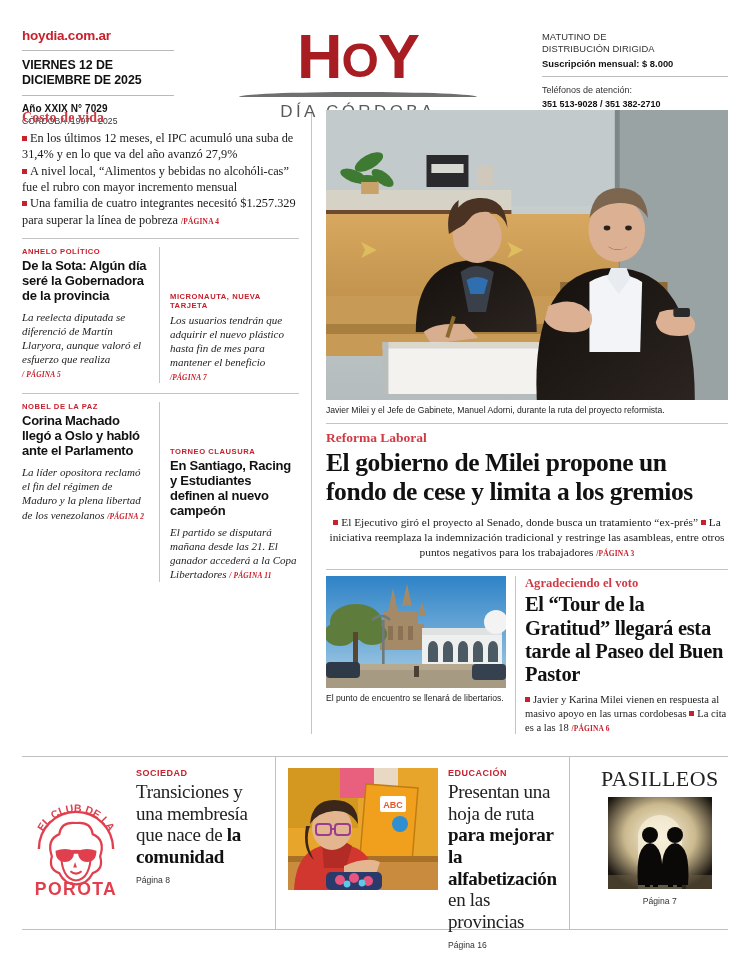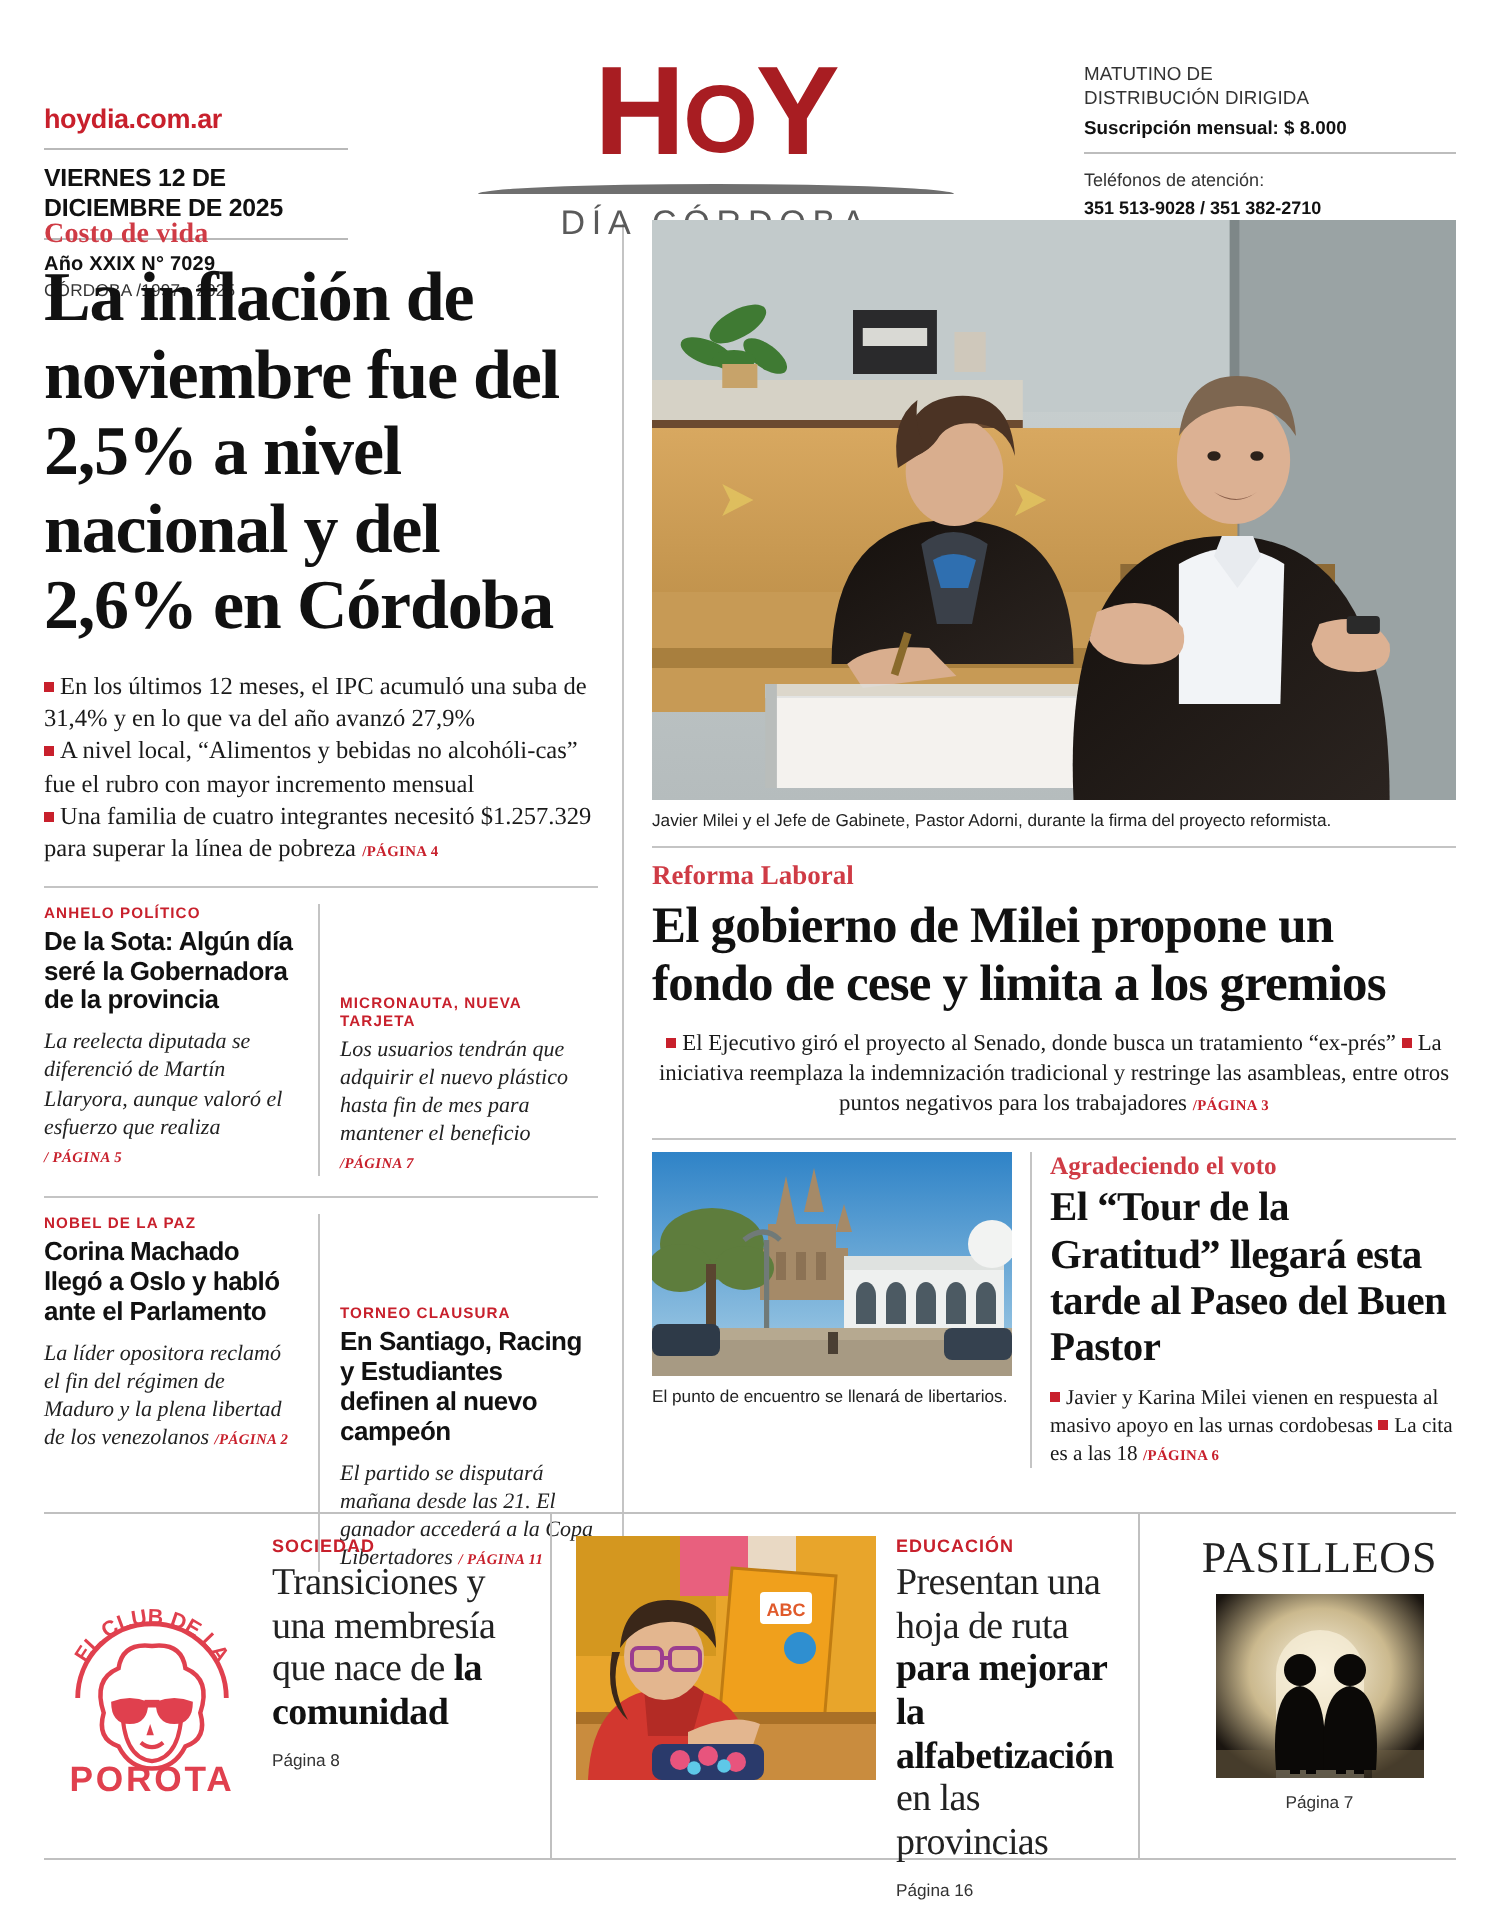--- a/index.html
+++ b/index.html
@@ -6,21 +6,21 @@
   body{
     width:750px;height:957px;background:#ffffff;
     font-family:"Liberation Sans",sans-serif;
     color:#1a1a1a;-webkit-font-smoothing:antialiased;
     overflow:hidden;position:relative;
   }
   .page{width:750px;height:957px;position:relative;background:#fff;}
 
   
   .masthead{display:flex;align-items:flex-start;padding:26px 22px 0 22px;height:110px;box-sizing:border-box;}
-  .mh-left{width:152px;flex:0 0 152px;padding-top:2px;margin-top:24px;}
+  .mh-left{width:152px;flex:0 0 152px;padding-top:2px;}
   .mh-url{color:#c8202c;font-weight:bold;font-size:13.5px;letter-spacing:-.2px;margin-bottom:7px;}
   .mh-rule{height:1px;background:#b9b9b9;margin:0 0 7px 0;}
   .mh-date{font-weight:bold;font-size:12.4px;line-height:1.18;letter-spacing:-.1px;color:#111;}
   .mh-rule2{height:1px;background:#b9b9b9;margin:8px 0 6px 0;}
   .mh-year{font-weight:bold;font-size:10px;letter-spacing:.1px;color:#111;line-height:1.35;}
   .mh-city{font-size:8.6px;letter-spacing:.1px;color:#333;line-height:1.35;}
 
   .mh-center{flex:1;text-align:center;position:relative;padding-top:2px;}
   .logo-hoy{
     font-family:"Liberation Sans",sans-serif;
@@ -174,21 +174,20 @@
         <div>redaccion@hoydiacordoba.info</div>
       </div>
     </div>
   </div>
 
   <div class="topblock">
 
     <div class="col-left">
 
       <div class="kicker-serif">Costo de vida</div>
-      <h1 class="lead-head">La inflación de noviembre fue del 2,5% a nivel nacional y del 2,6% en Córdoba</h1>
 
       <div class="bullets">
         <p><span class="sq"></span><span>En los últimos 12 meses, el IPC acumuló una suba de 31,4% y en lo que va del año avanzó 27,9%</span></p>
         <p><span class="sq"></span><span>A nivel local, “Alimentos y bebidas no alcohóli-cas” fue el rubro con mayor incremento mensual</span></p>
         <p><span class="sq"></span><span>Una familia de cuatro integrantes necesitó $1.257.329 para superar la línea de pobreza</span>
           <span class="pg">/PÁGINA 4</span></p>
       </div>
 
       <div class="hrule"></div>
 
@@ -294,21 +293,21 @@
           <path d="M270 108 q4 -30 30 -30 q28 0 30 30 q-10 -16 -30 -15 q-20 1 -30 15z" fill="#7d6650"></path>
           <ellipse cx="288" cy="118" rx="3.4" ry="2.4" fill="#2b211a"></ellipse>
           <ellipse cx="310" cy="118" rx="3.4" ry="2.4" fill="#2b211a"></ellipse>
           <path d="M288 136 q11 8 22 0 q-10 7 -22 0z" fill="#8a5f4a"></path>
           <path d="M228 196 q28 -12 44 8 q4 16 -14 18 q-26 2 -34 -12z" fill="#dcb193"></path>
           <path d="M342 202 q26 -8 36 10 q2 14 -16 14 q-22 0 -24 -14z" fill="#dcb193"></path>
           <rect x="356" y="198" width="17" height="9" rx="2" fill="#2a2a2a"></rect>
         </svg>
       </div>
 
-      <div class="cap">Javier Milei y el Jefe de Gabinete, Pastor Adorni, durante la firma del proyecto reformista.</div>
+      <div class="cap">Javier Milei y el Jefe de Gabinete, Manuel Adorni, durante la ruta del proyecto reformista.</div>
       <div class="rule-thin"></div>
 
       <div class="kicker2">Reforma Laboral</div>
       <h2 class="head2">El gobierno de Milei propone un fondo de cese y limita a los gremios</h2>
       <div class="bullets2">
         <span class="sq"></span><span>El Ejecutivo giró el proyecto al Senado, donde busca un tratamiento “ex-prés”</span>
         <span class="sq"></span><span>La iniciativa reemplaza la indemnización tradicional y restringe las asambleas, entre otros puntos negativos para los trabajadores</span>
         <span class="pg">/PÁGINA 3</span>
       </div>
 

